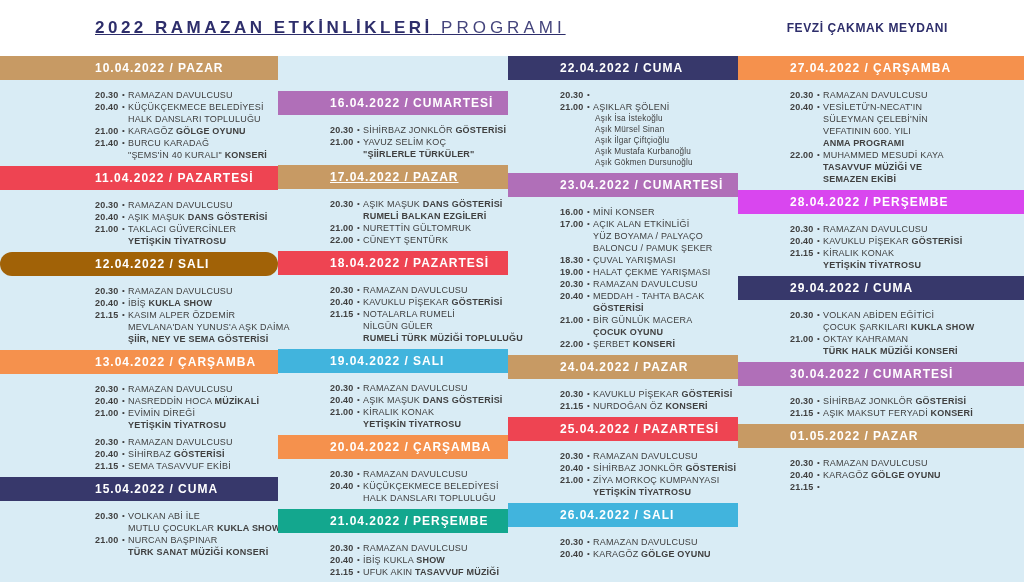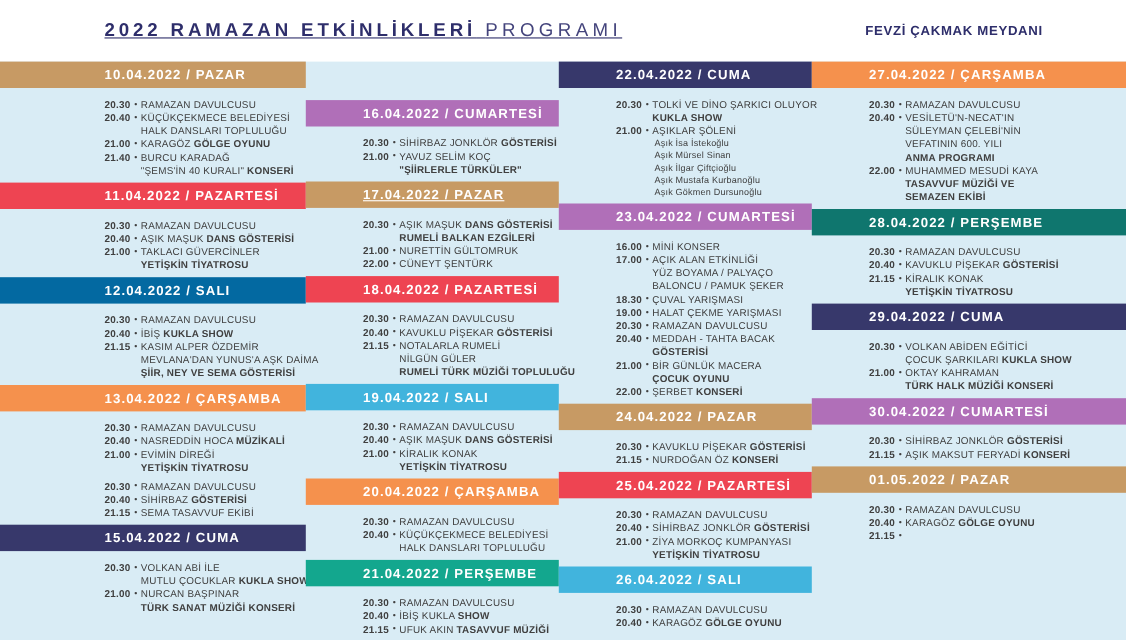--- a/index.html
+++ b/index.html
@@ -104,21 +104,21 @@
               <span class="time">21.00</span>
               <span class="bullet">•</span>
               <div class="lines">
                 <div class="line"><span>TAKLACI GÜVERCİNLER</span></div>
                 <div class="line"><span class="b">YETİŞKİN TİYATROSU</span></div>
               </div>
             </div>
           </div>
         </section>
         <section class="block">
-          <div class="datebar" style="background: #0369a1;">12.04.2022 / SALI</div>
+          <div class="datebar" style="background: #a16207; border-radius: 12px;">12.04.2022 / SALI</div>
           <div class="events">
             <div class="event">
               <span class="time">20.30</span>
               <span class="bullet">•</span>
               <div class="lines">
                 <div class="line"><span>RAMAZAN DAVULCUSU</span></div>
               </div>
             </div>
             <div class="event">
               <span class="time">20.40</span>
@@ -362,24 +362,20 @@
           </div>
         </section>
       </div>
       <div class="column c2">
         <section class="block">
           <div class="datebar" style="background: rgb(55, 56, 107);">22.04.2022 / CUMA</div>
           <div class="events">
             <div class="event">
               <span class="time">20.30</span>
               <span class="bullet">•</span>
-              <div class="lines">
-                <div class="line"><span>TOLKİ VE DİNO ŞARKICI OLUYOR</span></div>
-                <div class="line"><span class="b">KUKLA SHOW</span></div>
-              </div>
             </div>
             <div class="event">
               <span class="time">21.00</span>
               <span class="bullet">•</span>
               <div class="lines">
                 <div class="line"><span>AŞIKLAR ŞÖLENİ</span></div>
                 <div class="line sub"><span>Aşık İsa İstekoğlu</span></div>
                 <div class="line sub"><span>Aşık Mürsel Sinan</span></div>
                 <div class="line sub"><span>Aşık İlgar Çiftçioğlu</span></div>
                 <div class="line sub"><span>Aşık Mustafa Kurbanoğlu</span></div>
@@ -545,21 +541,21 @@
               <span class="bullet">•</span>
               <div class="lines">
                 <div class="line"><span>MUHAMMED MESUDİ KAYA</span></div>
                 <div class="line"><span class="b">TASAVVUF MÜZİĞİ VE</span></div>
                 <div class="line"><span class="b">SEMAZEN EKİBİ</span></div>
               </div>
             </div>
           </div>
         </section>
         <section class="block">
-          <div class="datebar" style="background: #0f766e;">28.04.2022 / PERŞEMBE</div>
+          <div class="datebar" style="background: #d946ef;">28.04.2022 / PERŞEMBE</div>
           <div class="events">
             <div class="event">
               <span class="time">20.30</span>
               <span class="bullet">•</span>
               <div class="lines">
                 <div class="line"><span>RAMAZAN DAVULCUSU</span></div>
               </div>
             </div>
             <div class="event">
               <span class="time">20.40</span>

